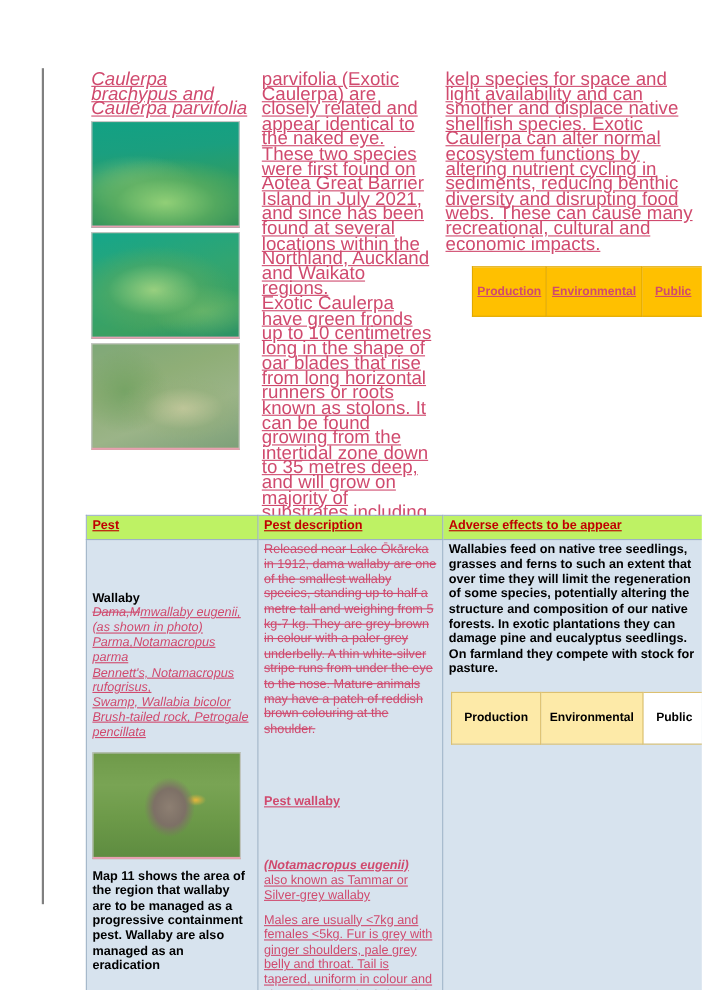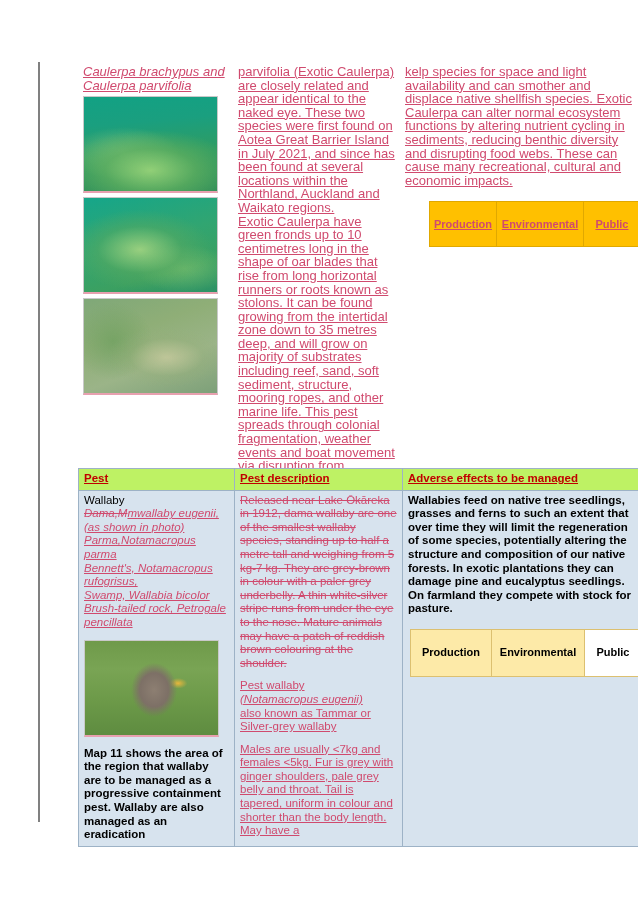--- a/index.html
+++ b/index.html
@@ -12,29 +12,29 @@
   .changebar{position:absolute;left:38px;top:62px;width:2px;height:760px;background:#808080;}
 
   
   .doc-table{position:absolute;border-collapse:collapse;table-layout:fixed;}
   .doc-table td{vertical-align:top;border:1px solid #9db2c6;padding:3px 5px 4px 5px;}
 
   .ins{color:#d04a6e;text-decoration:underline;}
   .del{color:#d04a6e;text-decoration:line-through;}
   .plain{color:#000;font-weight:bold;}
   .ital{font-style:italic;}
-  .bold{font-weight:normal;}
+  .bold{font-weight:bold;margin-top:44px;}
 
   
   #caulerpa-table{left:78px;top:62px;width:530px;}
   #caulerpa-table td{border:none;}
   #caulerpa-table td.c1{width:145px;}
   #caulerpa-table td.c2{width:157px;}
   #caulerpa-table td.c3{width:228px;}
-  #caulerpa-table .txt{font-size:13px;line-height:13.6px;}
+  #caulerpa-table .txt{font-size:17px;line-height:13.6px;}
 
   .photo{width:133px;height:94px;margin:4px 0 0 0;border:1px solid #c9c9c9;
          display:block;border-bottom:2px solid #e7a0af;}
 
   
   .sea1{background:
       radial-gradient(ellipse 90% 60% at 50% 78%, rgba(150,210,120,.95) 0%, rgba(95,175,95,.75) 38%, rgba(40,140,110,0) 72%),
       radial-gradient(ellipse 60% 40% at 30% 60%, rgba(170,215,140,.55) 0%, rgba(80,165,110,0) 70%),
       linear-gradient(175deg,#12a184 0%,#1a9f7f 28%,#2f9c63 60%,#2e8c58 100%);}
   .sea2{background:
@@ -123,21 +123,21 @@
     <tbody>
 
     <tr class="head">
       <td class="p1">
         <span class="hdtxt">Pest</span>
       </td>
       <td class="p2">
         <span class="hdtxt">Pest description</span>
       </td>
       <td class="p3">
-        <span class="hdtxt">Adverse effects to be managed</span>
+        <span class="hdtxt">Adverse effects to be appear</span>
       </td>
     </tr>
 
     <tr class="body">
 
       <td class="p1">
         <p class="bold plain">Wallaby</p>
 
         <p class="ital"><span class="del">Dama,M</span><span class="ins">m</span><span class="ins">wallaby eugenii, (as shown in photo)</span></p>
 

